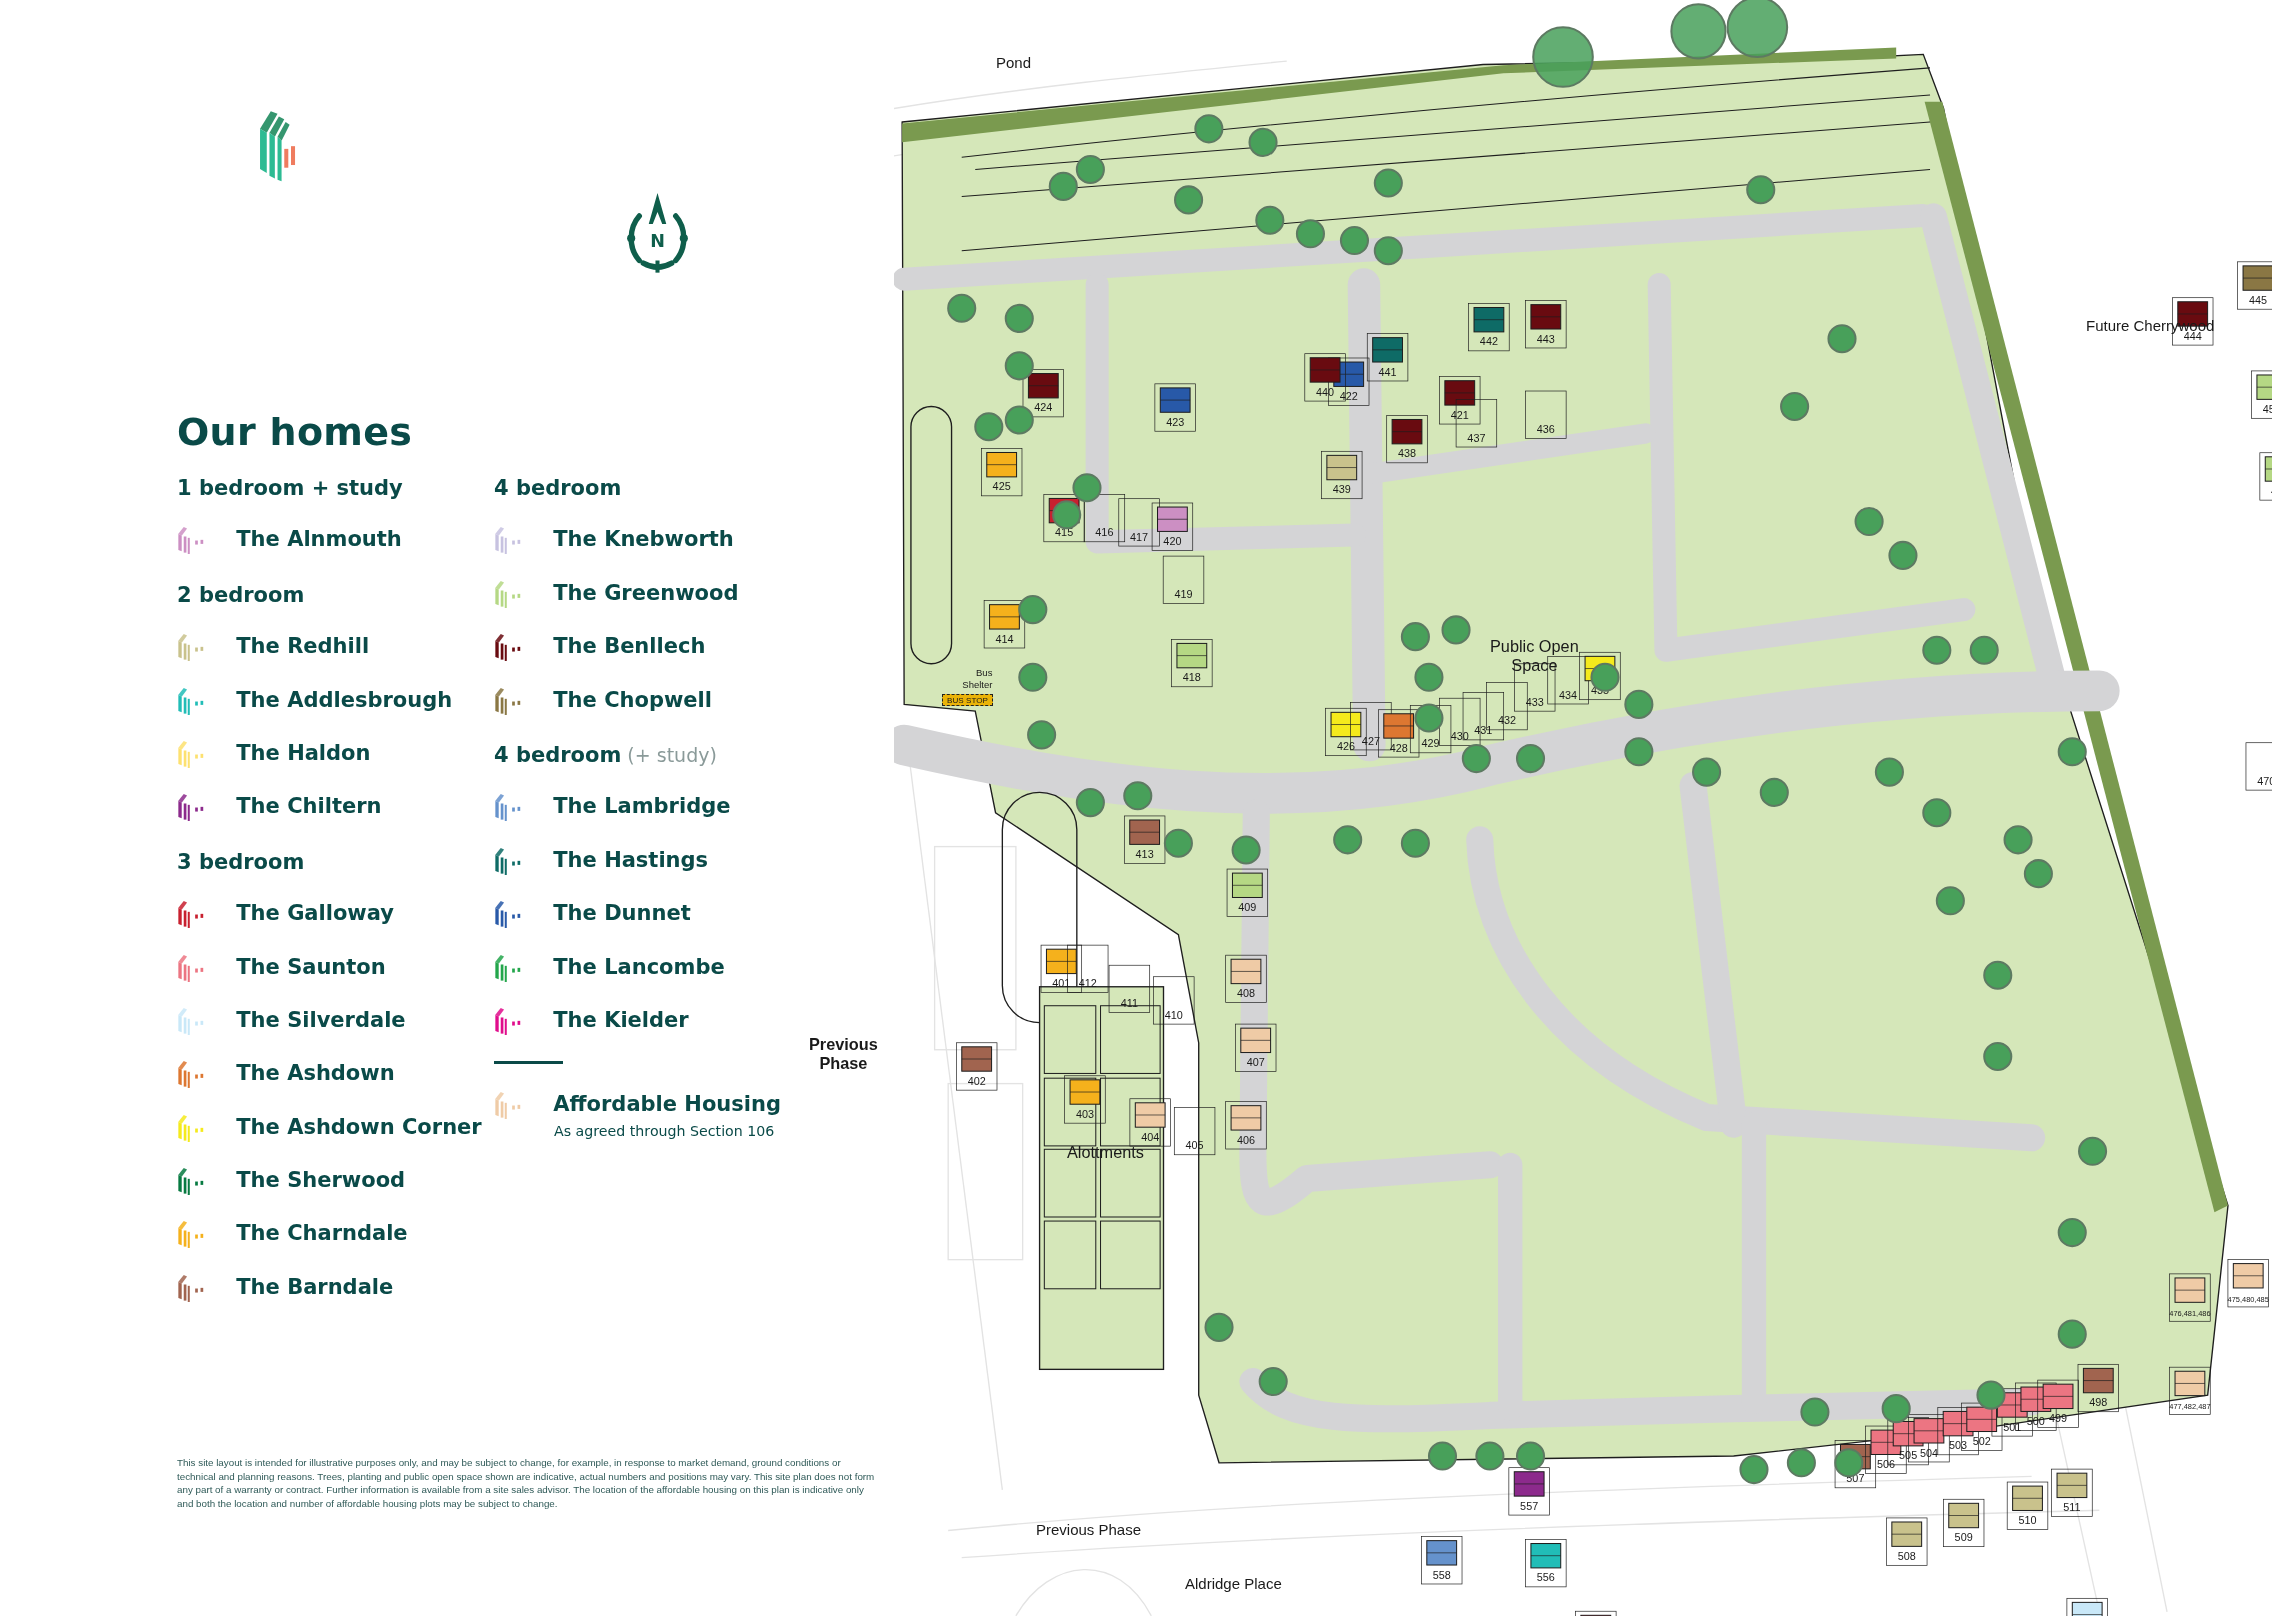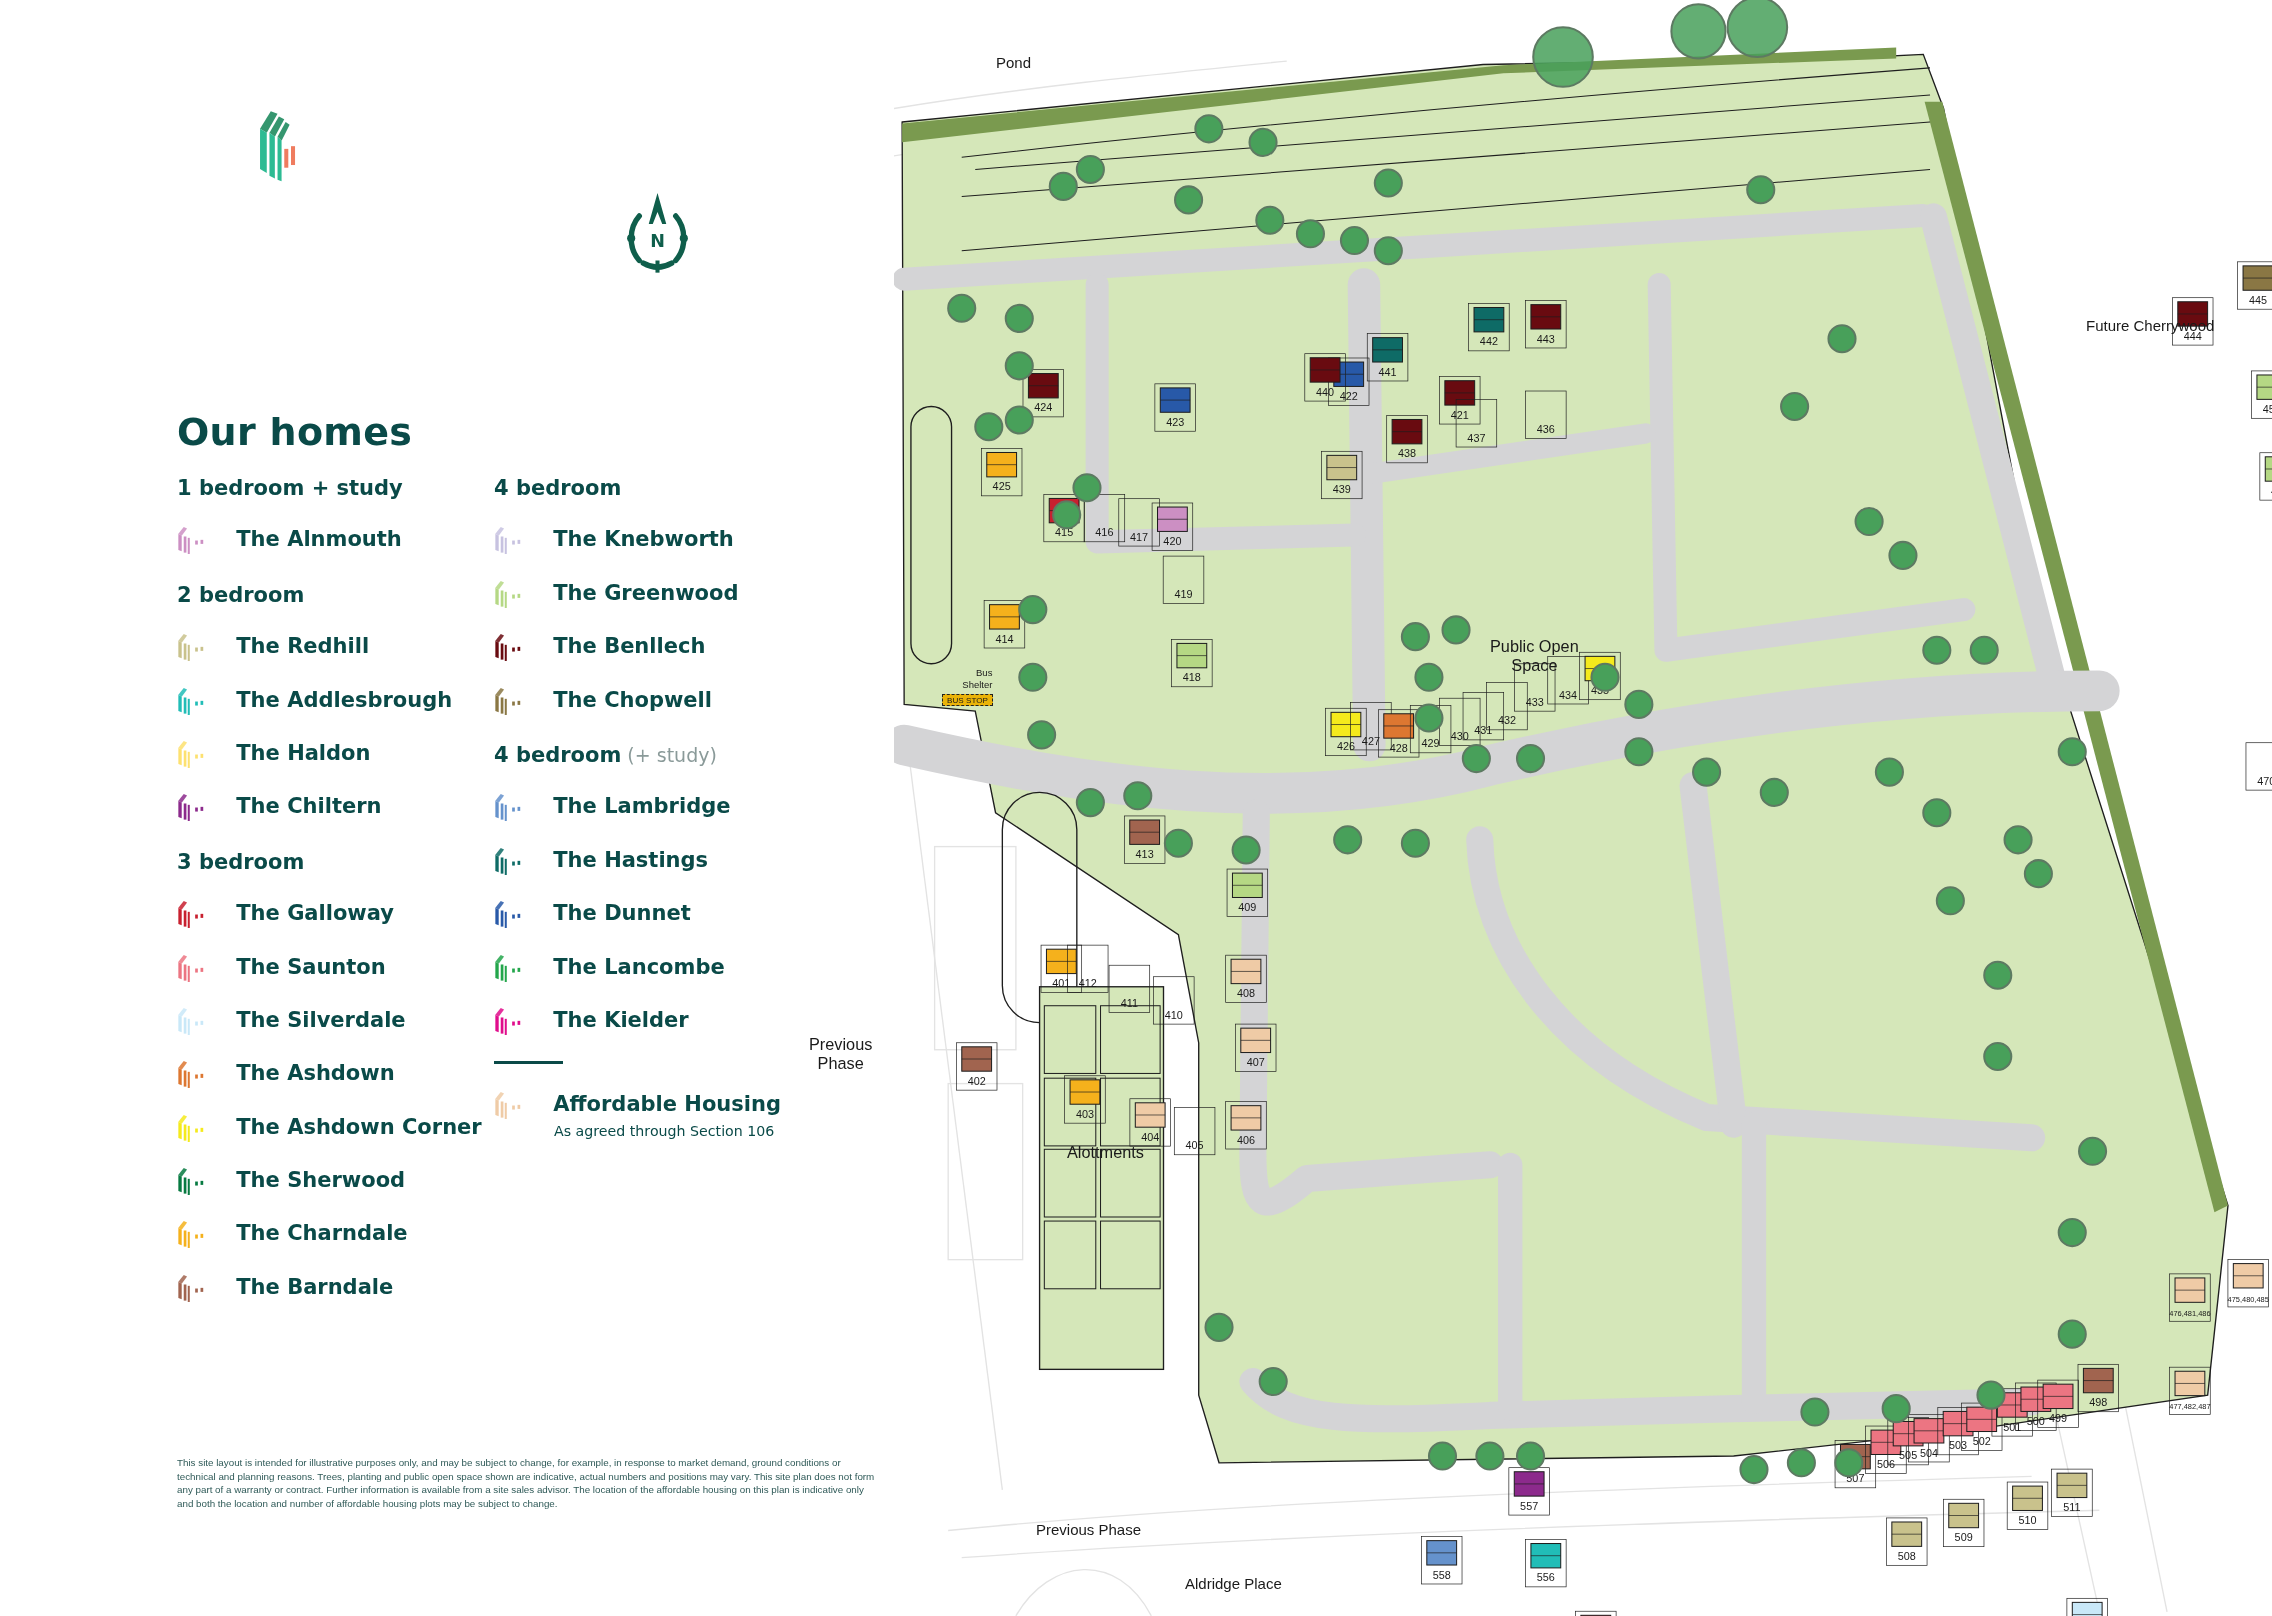--- a/index.html
+++ b/index.html
@@ -1407,21 +1407,21 @@
         <circle cx="2720" cy="500" r="20" fill="#48a05a" stroke="#5d7a62" stroke-width="3"></circle>
         <circle cx="2760" cy="770" r="20" fill="#48a05a" stroke="#5d7a62" stroke-width="3"></circle>
         <circle cx="2810" cy="820" r="20" fill="#48a05a" stroke="#5d7a62" stroke-width="3"></circle>
         <circle cx="2860" cy="960" r="20" fill="#48a05a" stroke="#5d7a62" stroke-width="3"></circle>
         <circle cx="2930" cy="960" r="20" fill="#48a05a" stroke="#5d7a62" stroke-width="3"></circle>
       </g>
   </svg>
 
   <div class="map-label" style="left:102px;top:54px;">Pond</div>
   <div class="map-label" style="left:1192px;top:317px;">Future Cherrywood</div>
-  <div class="map-label big" style="left:-85px;top:1035px;white-space:pre;">Previous
+  <div class="map-label big" style="left:-85px;top:1035px;white-space:pre;font-weight:bold;">Previous
 Phase</div>
   <div class="map-label" style="left:142px;top:1521px;">Previous Phase</div>
   <div class="map-label" style="left:291px;top:1575px;">Aldridge Place</div>
   <div class="map-label big" style="left:596px;top:637px;white-space:pre;">Public Open
 Space</div>
   <div class="map-label big" style="left:173px;top:1143px;">Alottments</div>
   <div class="map-label" style="left:20.3px;top:667px;font-size:9.5px;line-height:12.2px;white-space:pre;text-align:right;margin-left:48px;">Bus
 Shelter</div>
   <div class="map-label" style="left:48px;top:694px;font-size:8.1px;border:0.7px dashed #222;padding:0.7px 4.1px;background:#eab308;">BUS STOP</div>
 </div>

